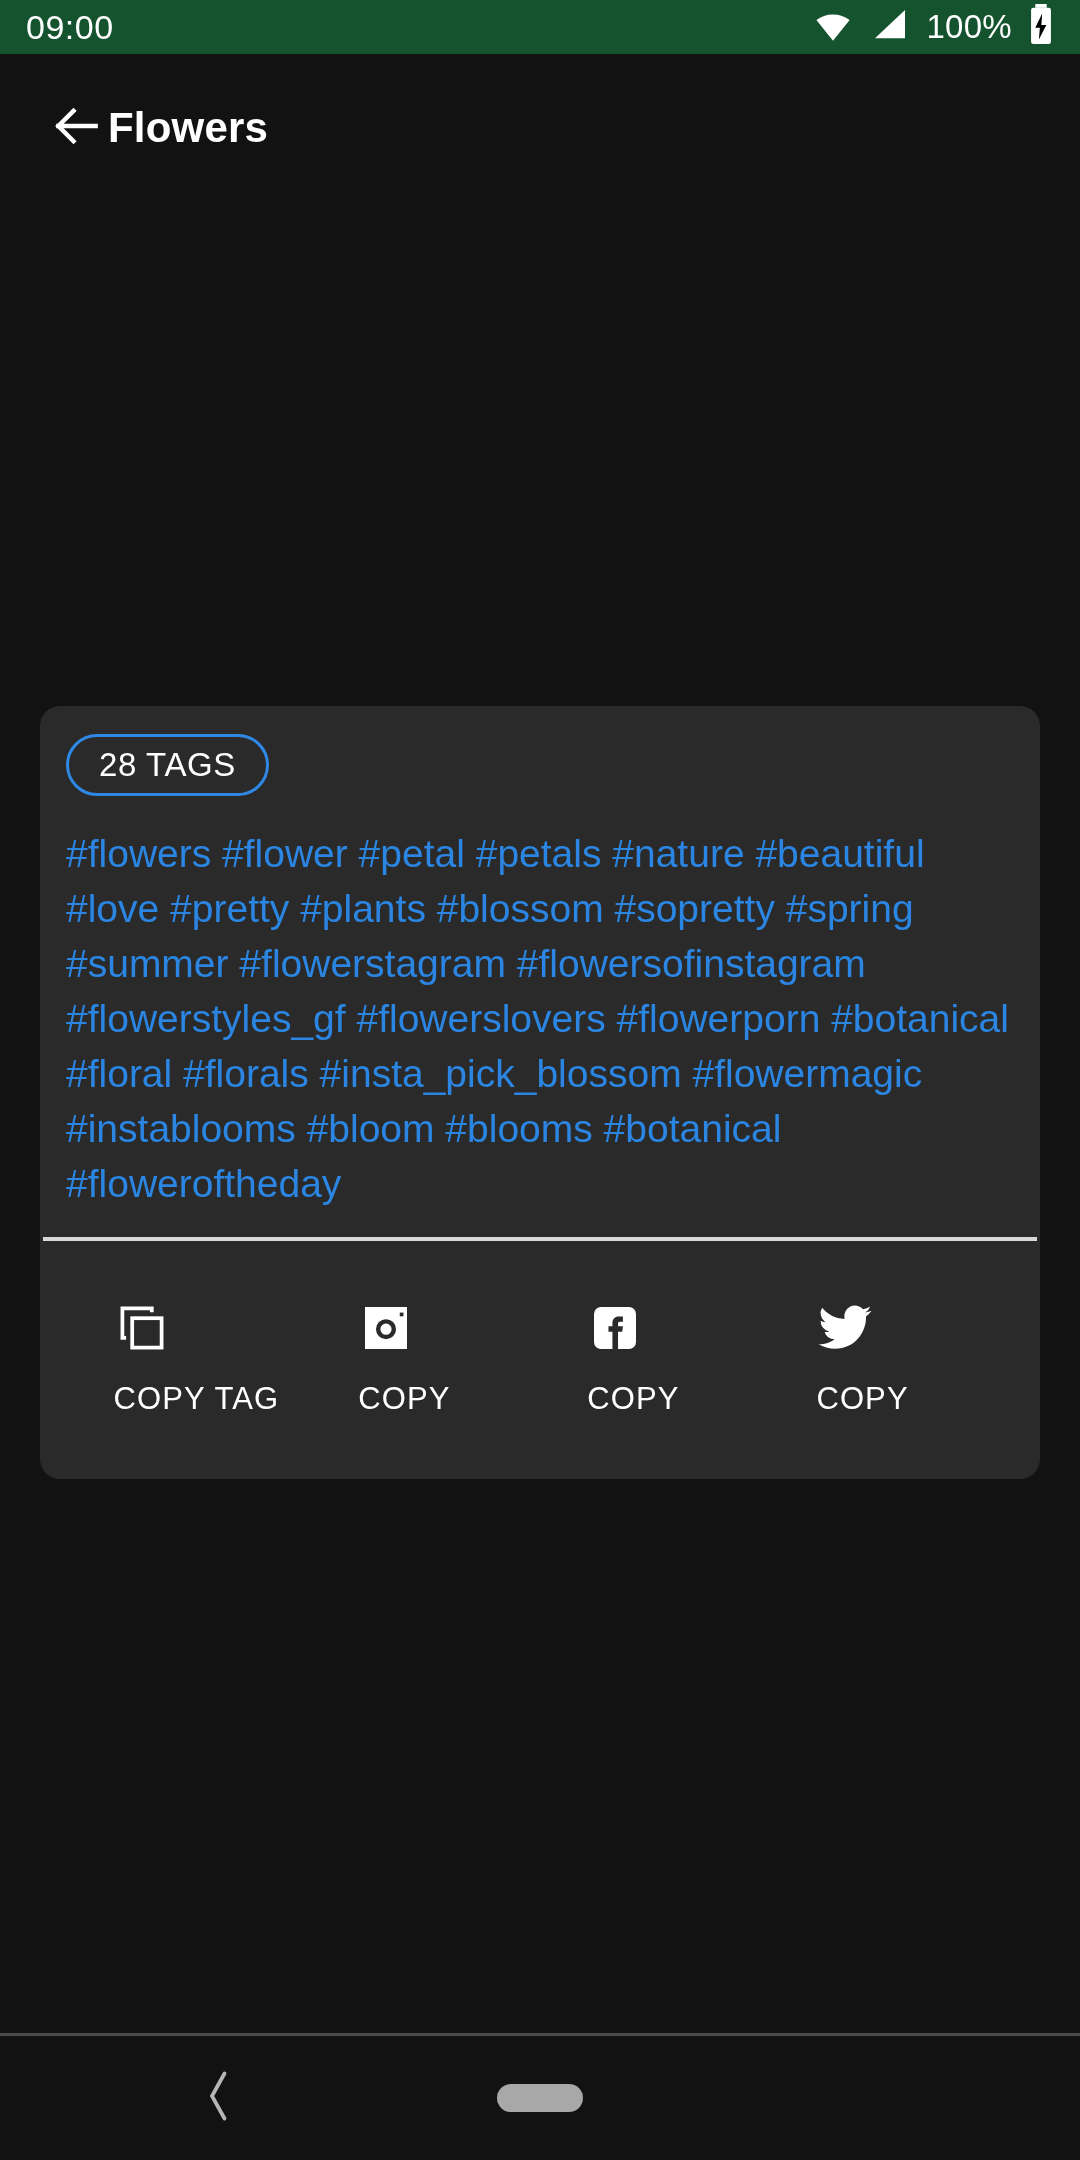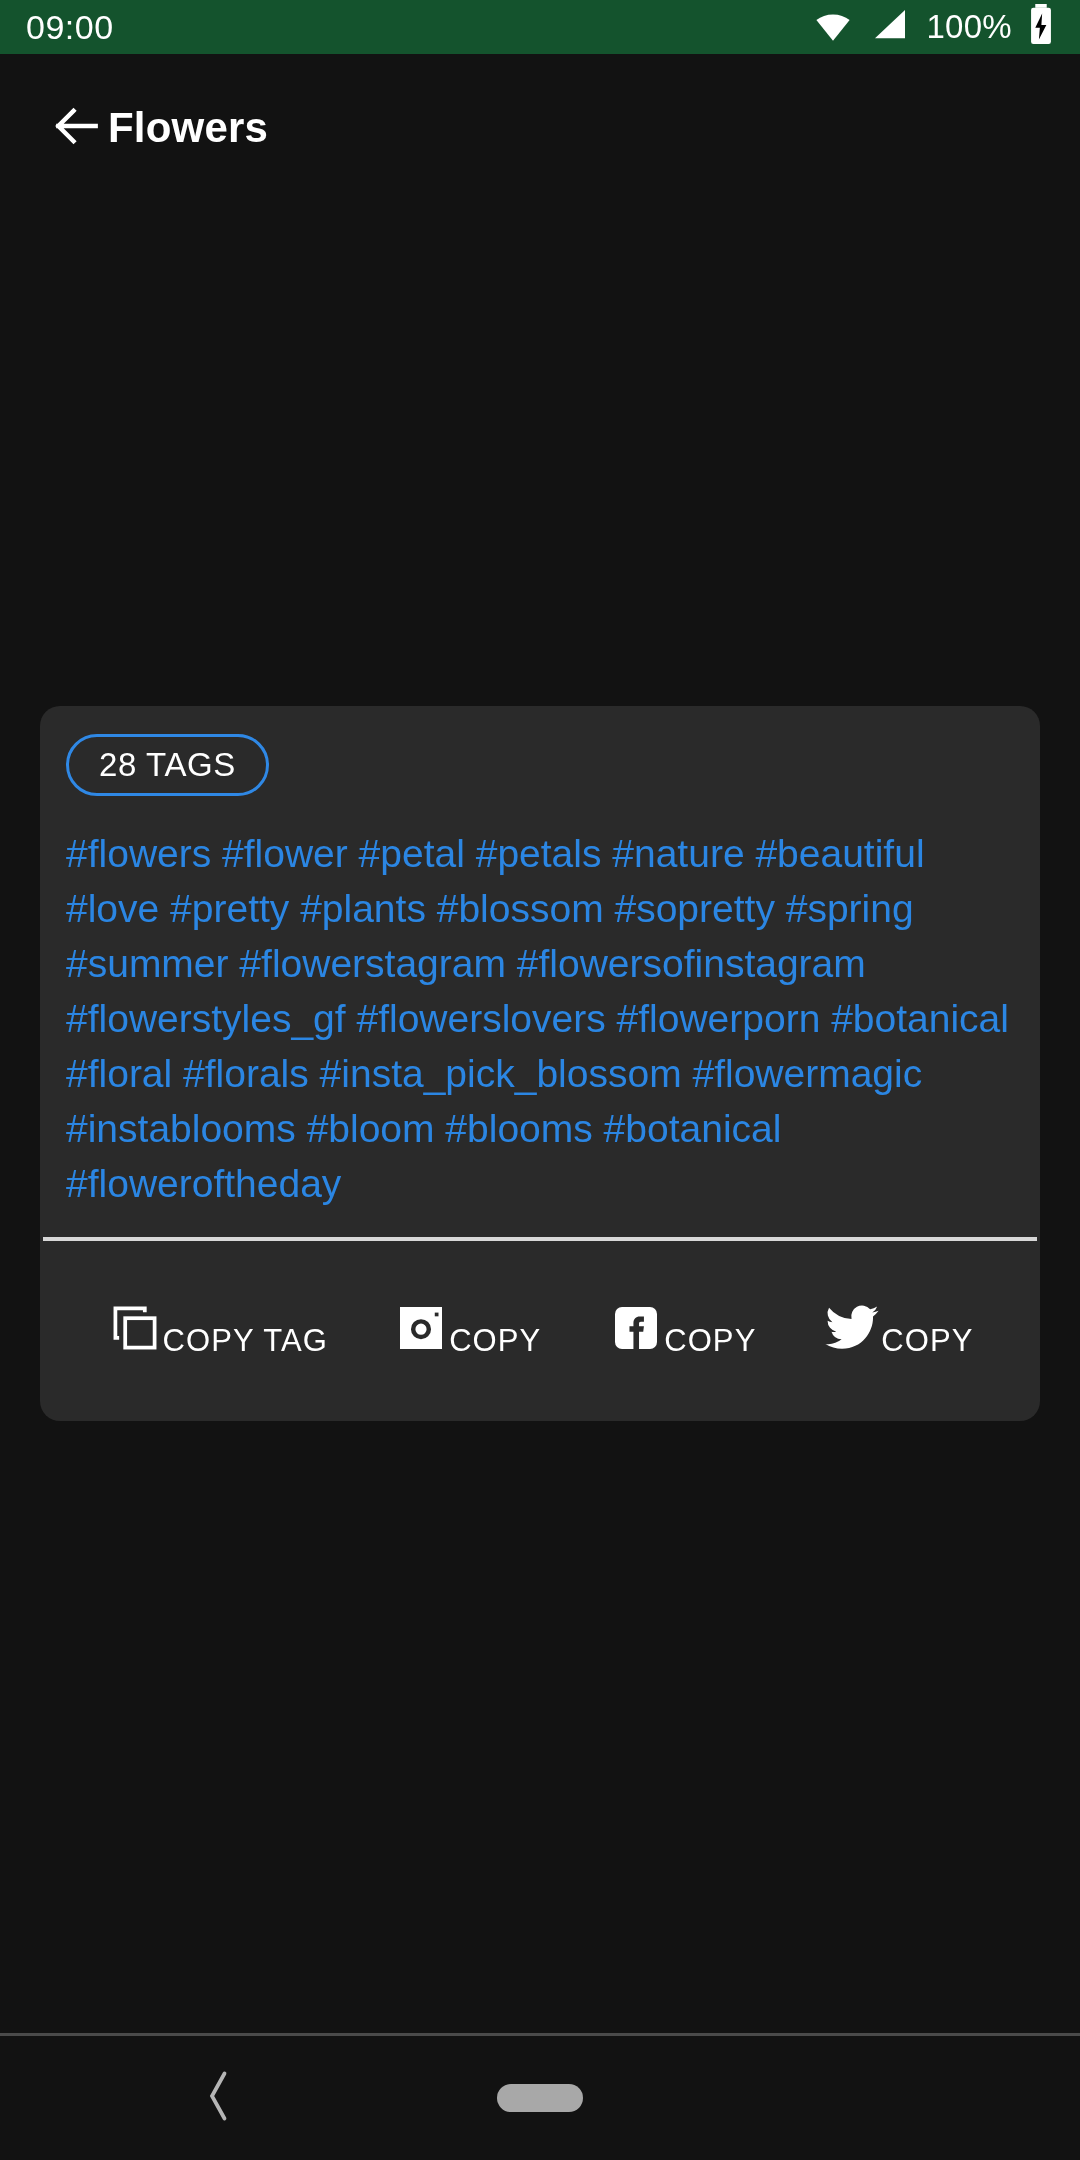--- a/index.html
+++ b/index.html
@@ -55,21 +55,21 @@
     line-height:55px;
     word-break:break-word;
     letter-spacing:0px;
   }
   .card-divider { height:4px; background:#d8d8d8; margin:0 3px; }
   .actions-row {
     display:flex; align-items:flex-start; justify-content:space-around;
     padding:56px 34px 62px 34px;
   }
   .action-btn {
-    display:flex; flex-direction:row; align-items:flex-end; cursor:pointer;
+    display:flex; flex-direction:column; align-items:flex-start; cursor:pointer;
     min-width:150px;
   }
   .action-icon { height:62px; display:flex; align-items:center; justify-content:center; }
   .action-label {
     margin-top:22px; color:#ffffff; font-size:31px; letter-spacing:1.1px;
   }
 
   
   .nav-sep { position:absolute; left:0; top:2033px; width:1080px; height:3px; background:#4a4a4a; }
   .nav-bar {

